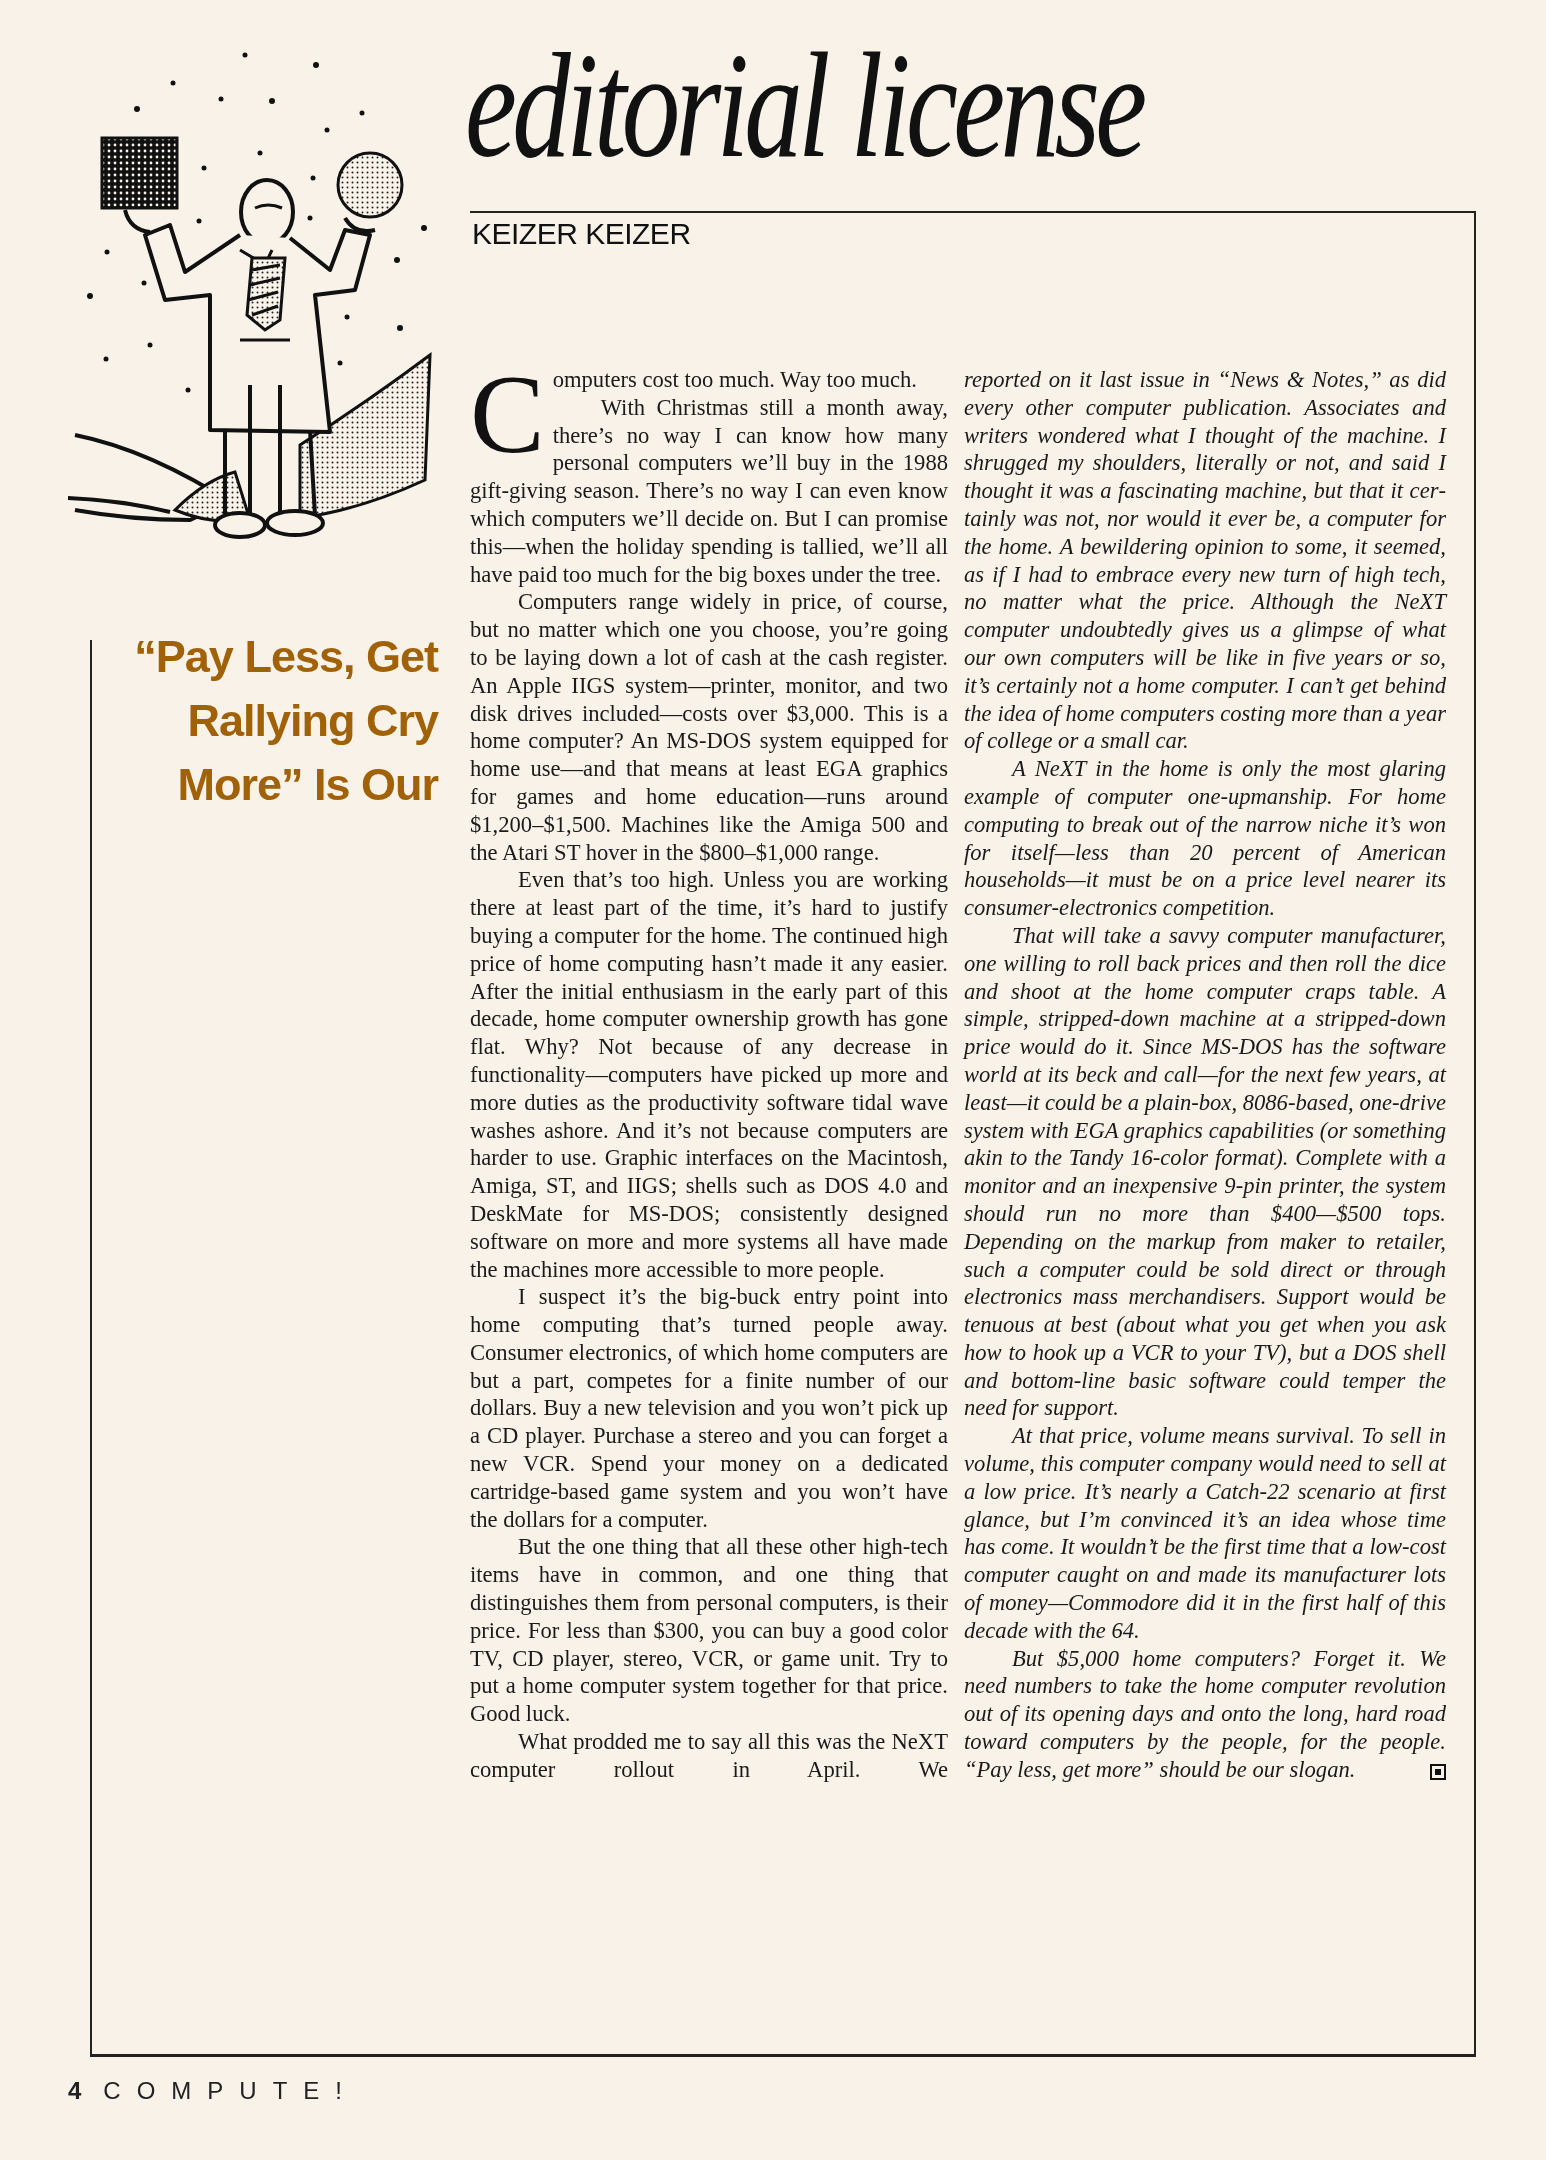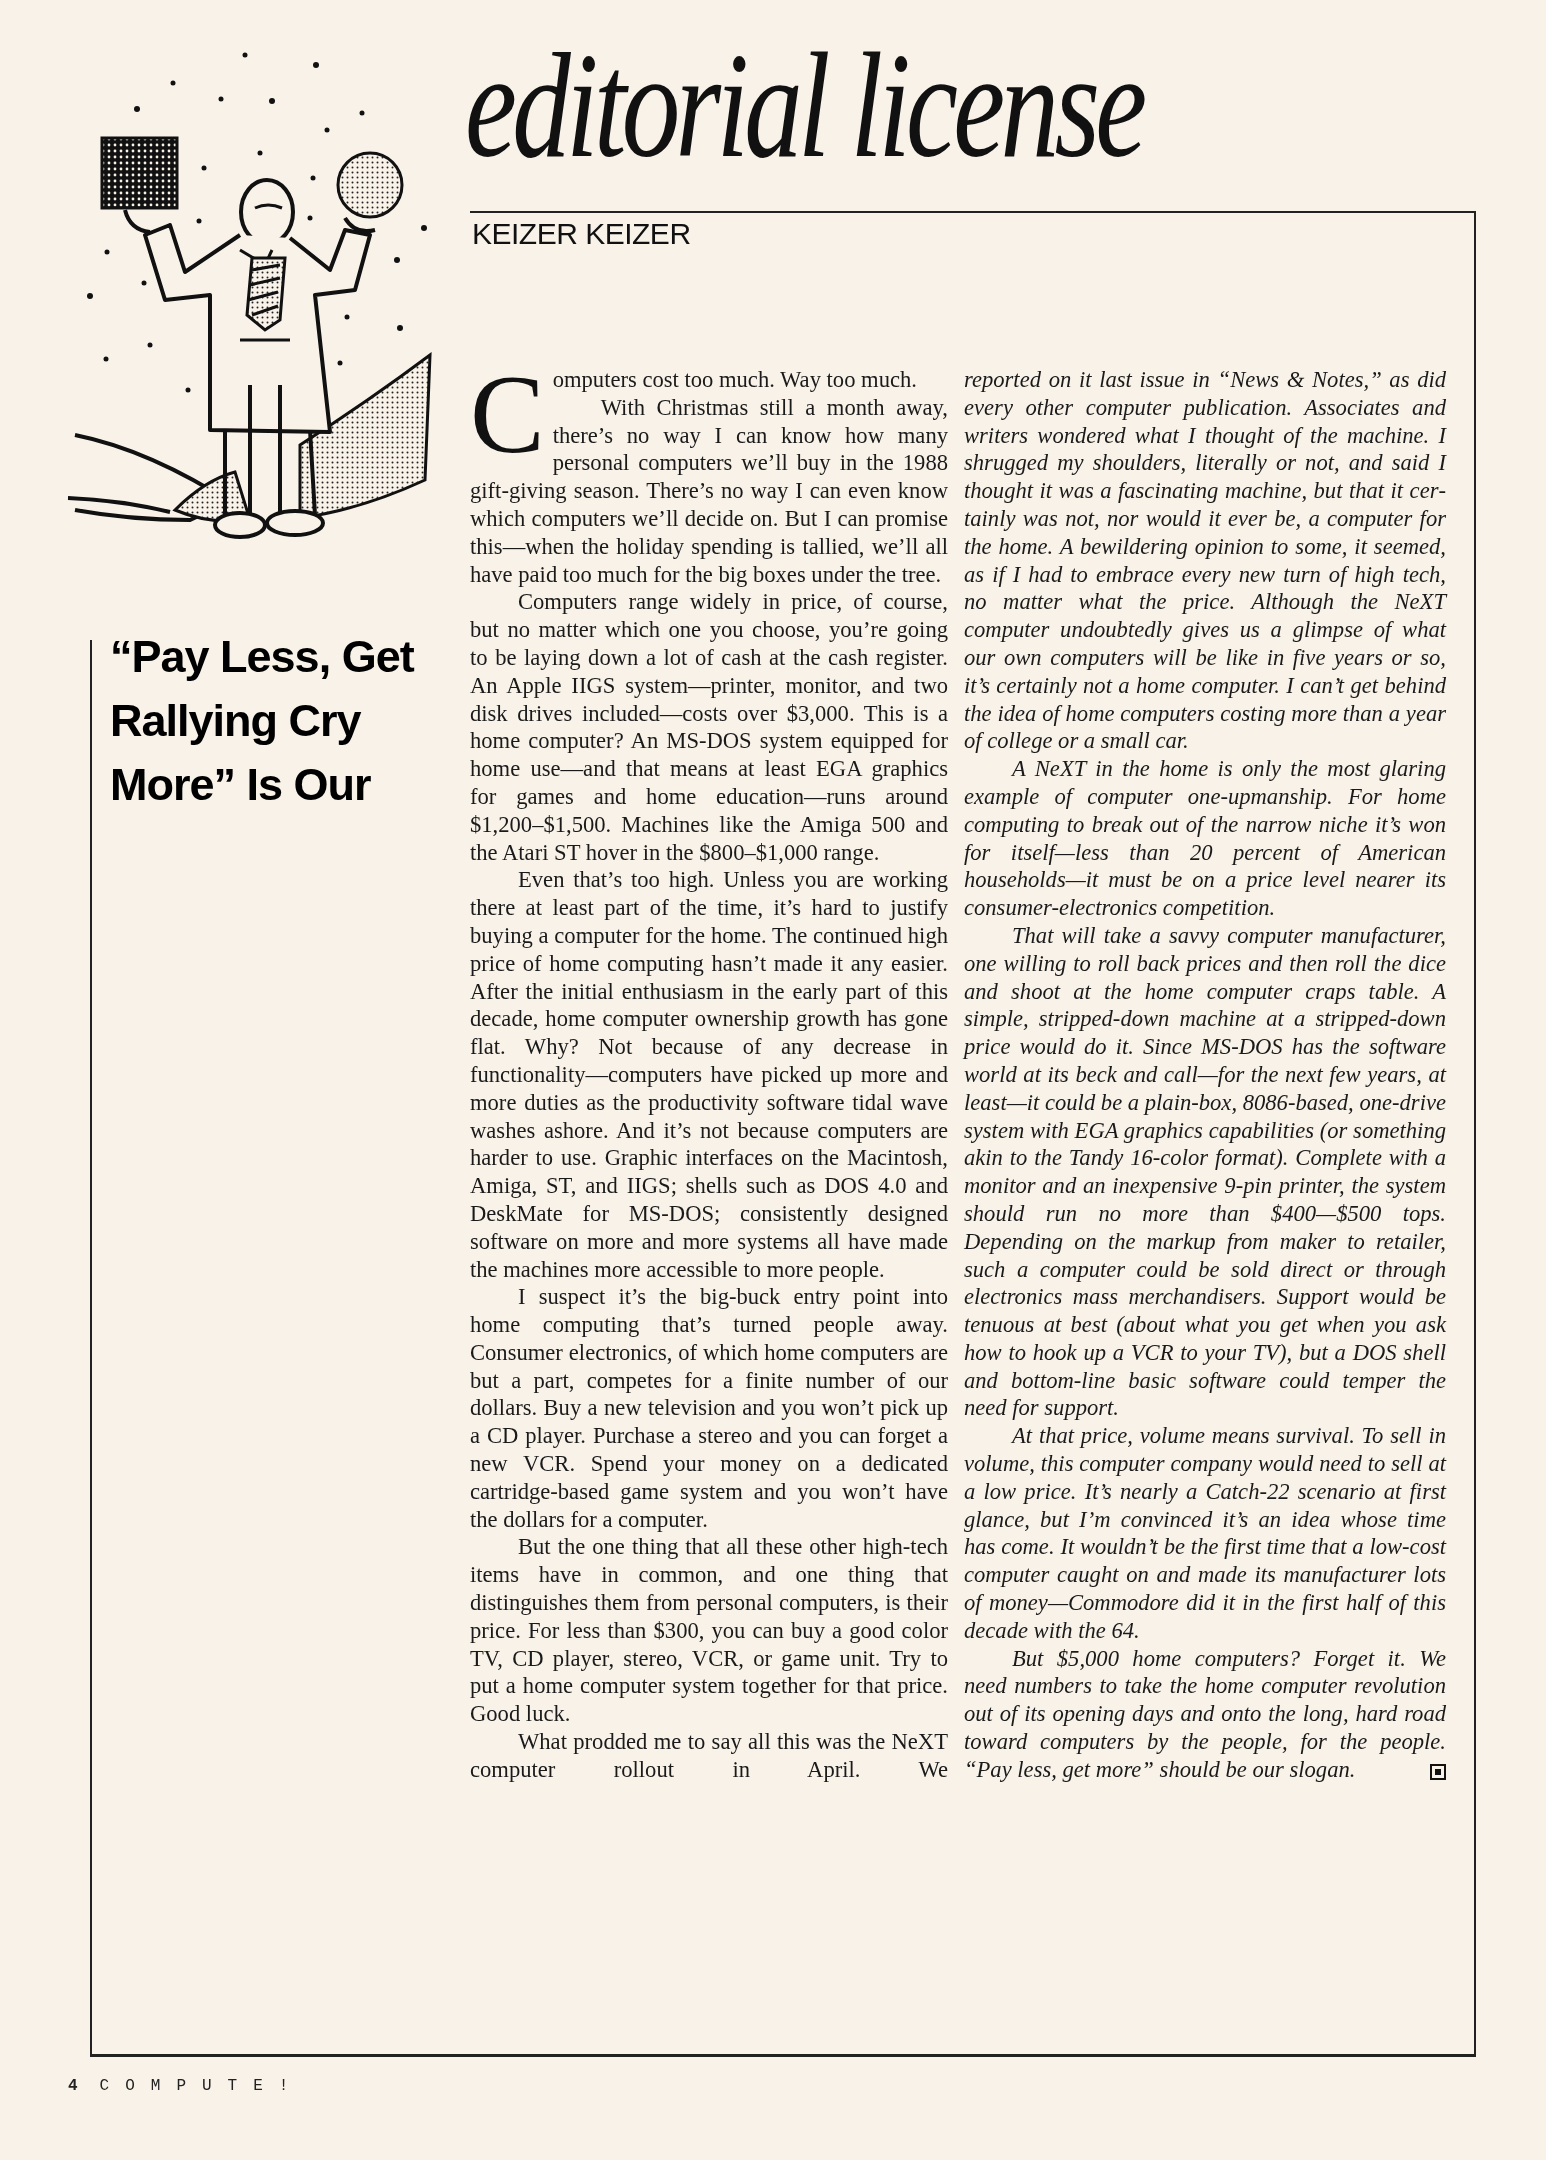--- a/index.html
+++ b/index.html
@@ -20,42 +20,42 @@
   .frame-right { position:absolute; left:1474px; top:211px; width:2px; height:1846px; background:#222; }
   .frame-bottom { position:absolute; left:90px; top:2054px; width:1386px; height:3px; background:#222; }
   .frame-left { position:absolute; left:90px; top:640px; width:2px; height:1416px; background:#222; }
   .byline {
     position:absolute; left:472px; top:217px;
     font-family:"Liberation Sans", sans-serif; font-size:30px; letter-spacing:-0.5px; color:#111;
   }
   .pullquote {
     position:absolute; left:110px; top:625px; width:328px;
     font-family:"Liberation Sans", sans-serif; font-weight:bold;
-    font-size:45px; line-height:64px; text-align:left; letter-spacing:-1px; color:#000000;
+    font-size:45px; line-height:64px; text-align:right; letter-spacing:-1px; color:#a16207;
   }
   .col {
     position:absolute; top:366px; font-size:22.6px; line-height:27.8px; color:#1a1a1a;
     text-align:justify; hyphens:manual;
   }
   .col-left { left:470px; width:478px; }
   .col-right { left:964px; width:482px;font-style:italic; }
   .col p { margin:0; text-indent:48px; }
   .col p.first { text-indent:0; }
   .dropcap {
     float:left; font-size:112px; line-height:88px; margin:4px 8px 0 0; padding:0;
     font-family:"Liberation Serif", serif; color:#111;
   }
   .endmark {
     display:inline-block; width:12px; height:12px; border:2px solid #111; position:relative;
     vertical-align:middle; float:right; margin-top:8px;
   }
   .endmark::after { content:""; position:absolute; left:3px; top:3px; width:6px; height:6px; background:#111; }
   .folio {
     position:absolute; left:68px; top:2077px;
-    font-family:Liberation Mono, monospace; font-size:16px; color:#222;
+    font-family:Liberation Sans, sans-serif; font-size:24px; color:#222;
   }
   .folio .num { font-weight:bold; margin-right:22px; }
   .folio .mag { letter-spacing:16px; font-weight:normal; }
   .illustration { position:absolute; left:40px; top:40px; width:400px; height:520px; }
 </style>
 </head>
 <body>
 
 <svg class="illustration" viewBox="0 0 400 520" xmlns="http://www.w3.org/2000/svg">
   <defs>

